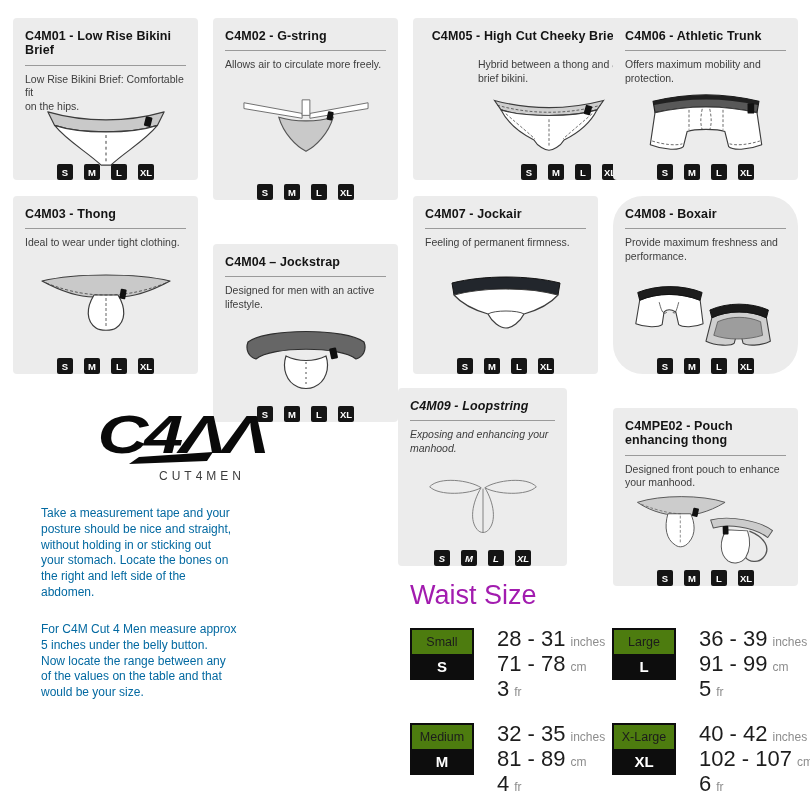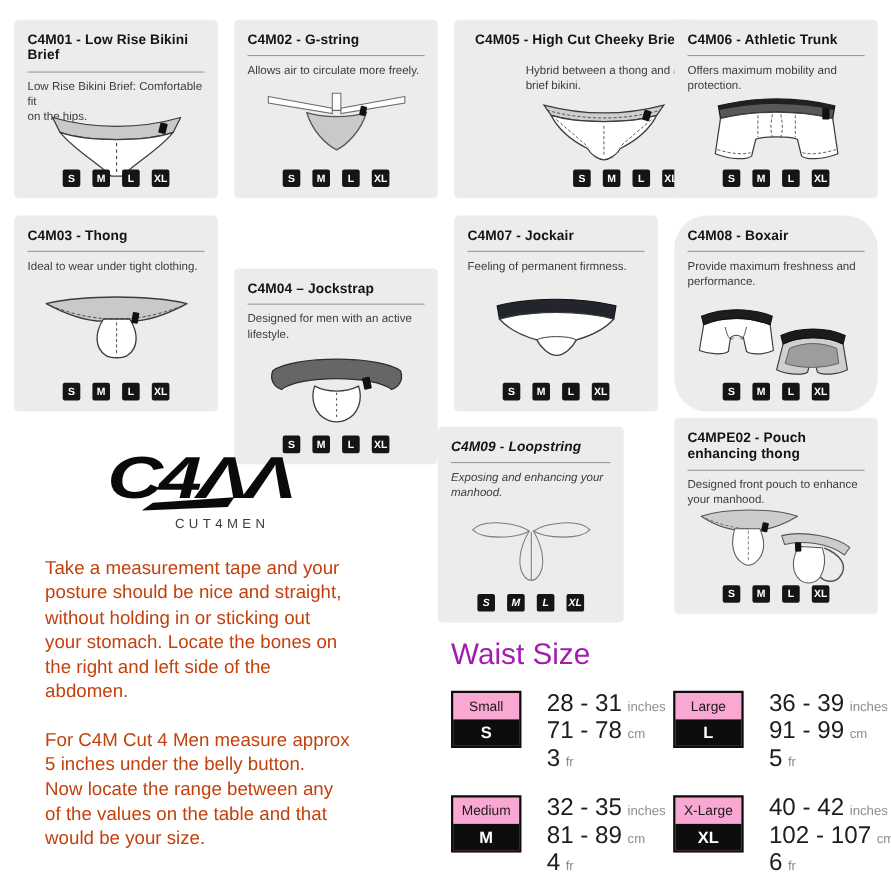--- a/index.html
+++ b/index.html
@@ -4,55 +4,55 @@
 <style>
   html,body{margin:0;padding:0;}
   body{
     width:810px;height:809px;background:#ffffff;
     font-family:"Liberation Sans",sans-serif;color:#1d1d1d;
     position:relative;overflow:hidden;
   }
   
   .card{
     position:absolute;background:#ececec;border-radius:4px;
-    padding:11px 12px 10px;box-sizing:border-box;
+    padding:11px 12px 0;box-sizing:border-box;
     display:flex;flex-direction:column;
   }
   .card-title{font-size:12.5px;font-weight:bold;color:#141414;letter-spacing:.1px;line-height:1.15;}
   .rule{border-top:1px solid #9a9a9a;margin:7px 0 7px;}
   .card-desc{font-size:10.5px;color:#3d3d3d;line-height:1.3;white-space:pre-line;}
   .card-art{flex:1;display:flex;align-items:center;justify-content:center;min-height:0;}
   .badges{display:flex;justify-content:center;gap:11px;padding-top:2px;}
   .badge{
     width:16px;height:16px;background:#151515;color:#fff;border-radius:2px;
     font-size:9.5px;font-weight:bold;display:flex;align-items:center;justify-content:center;
   }
   
   #card-c4m01{left:13px;top:18px;width:185px;height:162px;}
-  #card-c4m02{left:213px;top:18px;width:185px;height:162px;}
+  #card-c4m02{left:213px;top:18px;width:185px;height:182px;}
   #card-c4m05{left:413px;top:18px;width:217px;height:162px;align-items:flex-end;}
   #card-c4m06{left:613px;top:18px;width:185px;height:162px;}
   #card-c4m03{left:13px;top:196px;width:185px;height:178px;}
   #card-c4m04{left:213px;top:196px;width:185px;height:178px;margin-top:48px;}
   #card-c4m07{left:413px;top:196px;width:185px;height:178px;}
   #card-c4m08{left:613px;top:196px;width:185px;height:178px;border-radius:30px;}
   #card-c4m09{left:398px;top:388px;width:169px;height:178px;font-style:italic;}
-  #card-c4mpe02{left:613px;top:380px;width:185px;height:178px;}
+  #card-c4mpe02{left:613px;top:408px;width:185px;height:178px;}
   
   #brand{position:absolute;left:13px;top:408px;width:378px;text-align:center;}
   #brand .wordmark{font-size:12px;letter-spacing:4px;color:#3c3c3c;margin-top:1px;}
-  #instructions{position:absolute;left:41px;top:506px;width:348px;font-size:17px;line-height:1.32;color:#c2410c;}
+  #instructions{position:absolute;left:41px;top:506px;width:348px;font-size:12px;line-height:1.32;color:#0369a1;}
   #instructions p{margin:0 0 21px;white-space:pre-line;}
   
   #waist{position:absolute;left:410px;top:580px;width:392px;}
   .waist-title{font-size:27px;font-weight:400;color:#a21caf;margin:0 0 17px;}
   .waist-grid{display:grid;grid-template-columns:202px 190px;row-gap:20px;}
   .entry{display:flex;align-items:flex-start;}
   .size-box{
-    width:64px;height:52px;border:2px solid #0d0d0d;background:#f9a8d4;
+    width:64px;height:52px;border:2px solid #0d0d0d;background:#4d7c0f;
     box-sizing:border-box;display:flex;flex-direction:column;flex:none;
   }
   .size-box .lbl{flex:1;display:flex;align-items:center;justify-content:center;font-size:12.5px;color:#1c1c1c;}
   .size-box .abbr{flex:1;background:#0d0d0d;color:#fff;font-weight:bold;font-size:15px;display:flex;align-items:center;justify-content:center;}
   .vals{margin-left:23px;display:flex;flex-direction:column;}
   .val-line{font-size:22px;line-height:22px;color:#1d1d1d;white-space:nowrap;}
   .unit{font-size:12px;color:#8d8d8d;margin-left:5px;}
   svg{display:block;}
 </style>
 </head>

